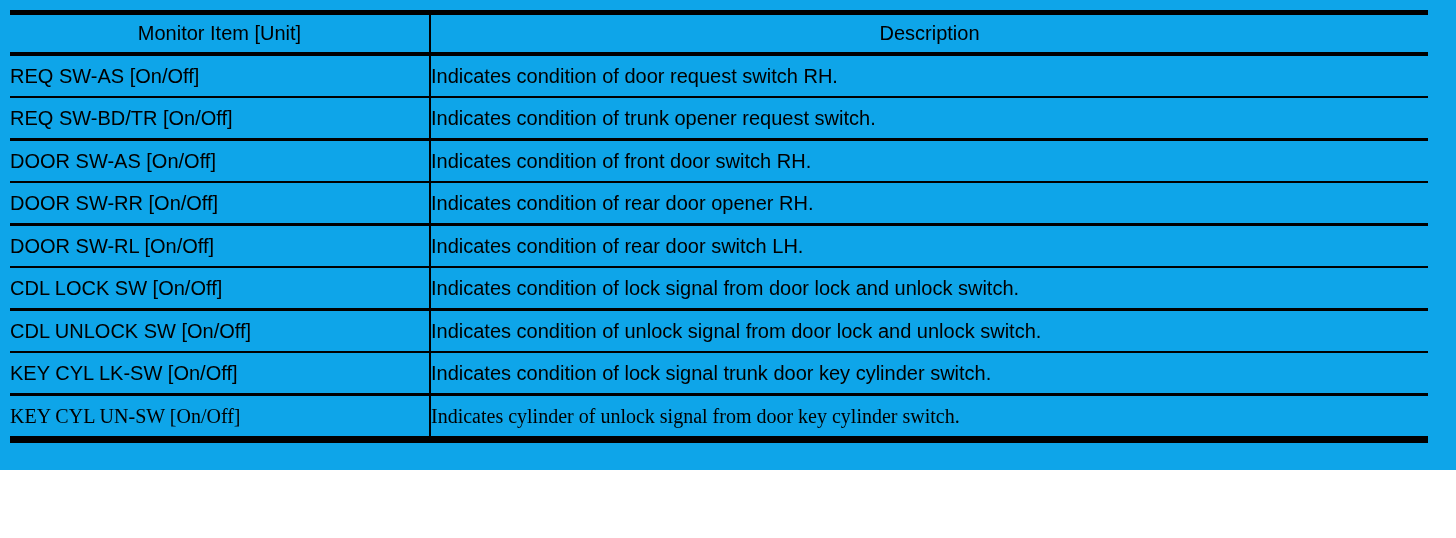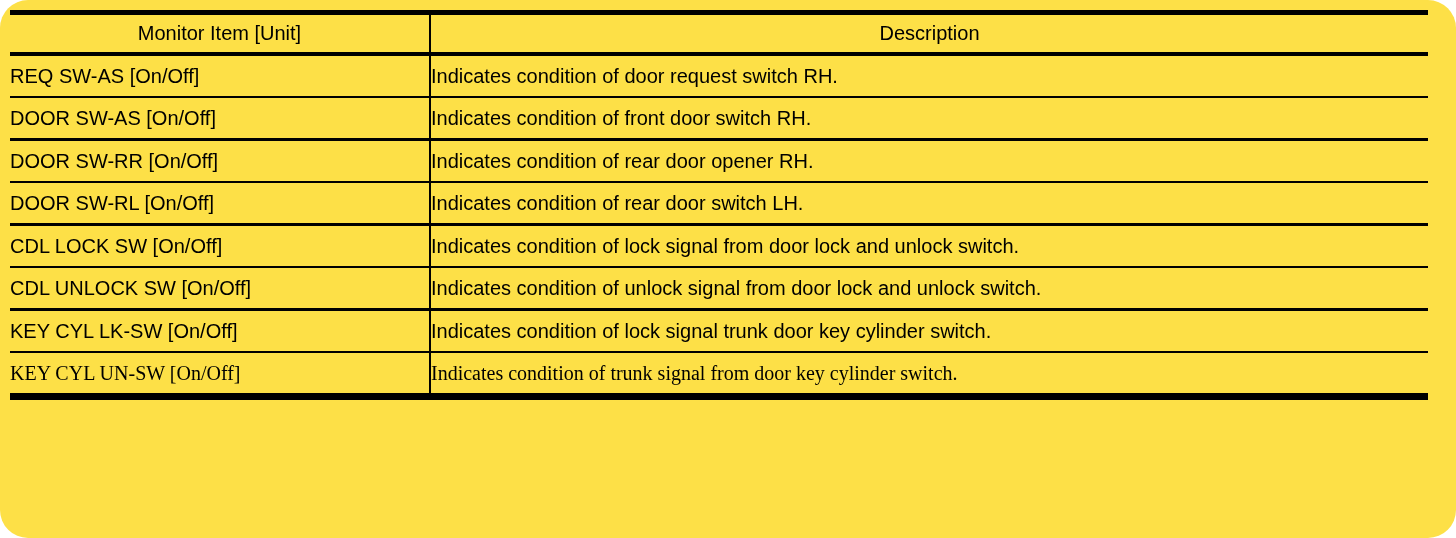--- a/index.html
+++ b/index.html
@@ -3,26 +3,25 @@
 <meta charset="utf-8">
 <style>
   html, body {
     margin: 0;
     padding: 0;
     background: #ffffff;
   }
   .page {
     position: relative;
     width: 1456px;
-    height: 538px;
-    background: #fde047;
+    height: 470px;
+    background: #0ea5e9;
     font-family: "Liberation Sans", sans-serif;
     color: #000000;
     overflow: hidden;
-    border-radius: 28px;
   }
   table.monitor-table {
     position: absolute;
     left: 10px;
     top: 10px;
     width: 1418px;
     border-collapse: collapse;
     table-layout: fixed;
     border-top: 5px solid #000000;
     border-bottom: 7px solid #000000;
@@ -74,20 +73,24 @@
         <th>Monitor Item [Unit]</th>
         <th>Description</th>
       </tr>
     </thead>
     <tbody>
         <tr>
     <td class="item-cell">REQ SW-AS [On/Off]</td>
     <td class="desc-cell">Indicates condition of door request switch RH.</td>
   </tr>
         <tr>
+    <td class="item-cell">REQ SW-BD/TR [On/Off]</td>
+    <td class="desc-cell">Indicates condition of trunk opener request switch.</td>
+  </tr>
+        <tr>
     <td class="item-cell">DOOR SW-AS [On/Off]</td>
     <td class="desc-cell">Indicates condition of front door switch RH.</td>
   </tr>
         <tr>
     <td class="item-cell">DOOR SW-RR [On/Off]</td>
     <td class="desc-cell">Indicates condition of rear door opener RH.</td>
   </tr>
         <tr>
     <td class="item-cell">DOOR SW-RL [On/Off]</td>
     <td class="desc-cell">Indicates condition of rear door switch LH.</td>
@@ -99,17 +102,17 @@
         <tr>
     <td class="item-cell">CDL UNLOCK SW [On/Off]</td>
     <td class="desc-cell">Indicates condition of unlock signal from door lock and unlock switch.</td>
   </tr>
         <tr>
     <td class="item-cell">KEY CYL LK-SW [On/Off]</td>
     <td class="desc-cell">Indicates condition of lock signal trunk door key cylinder switch.</td>
   </tr>
         <tr>
     <td class="item-cell">KEY CYL UN-SW [On/Off]</td>
-    <td class="desc-cell">Indicates condition of trunk signal from door key cylinder switch.</td>
+    <td class="desc-cell">Indicates cylinder of unlock signal from door key cylinder switch.</td>
   </tr>
       </tbody>
   </table>
 </div>
 
 </body></html>

